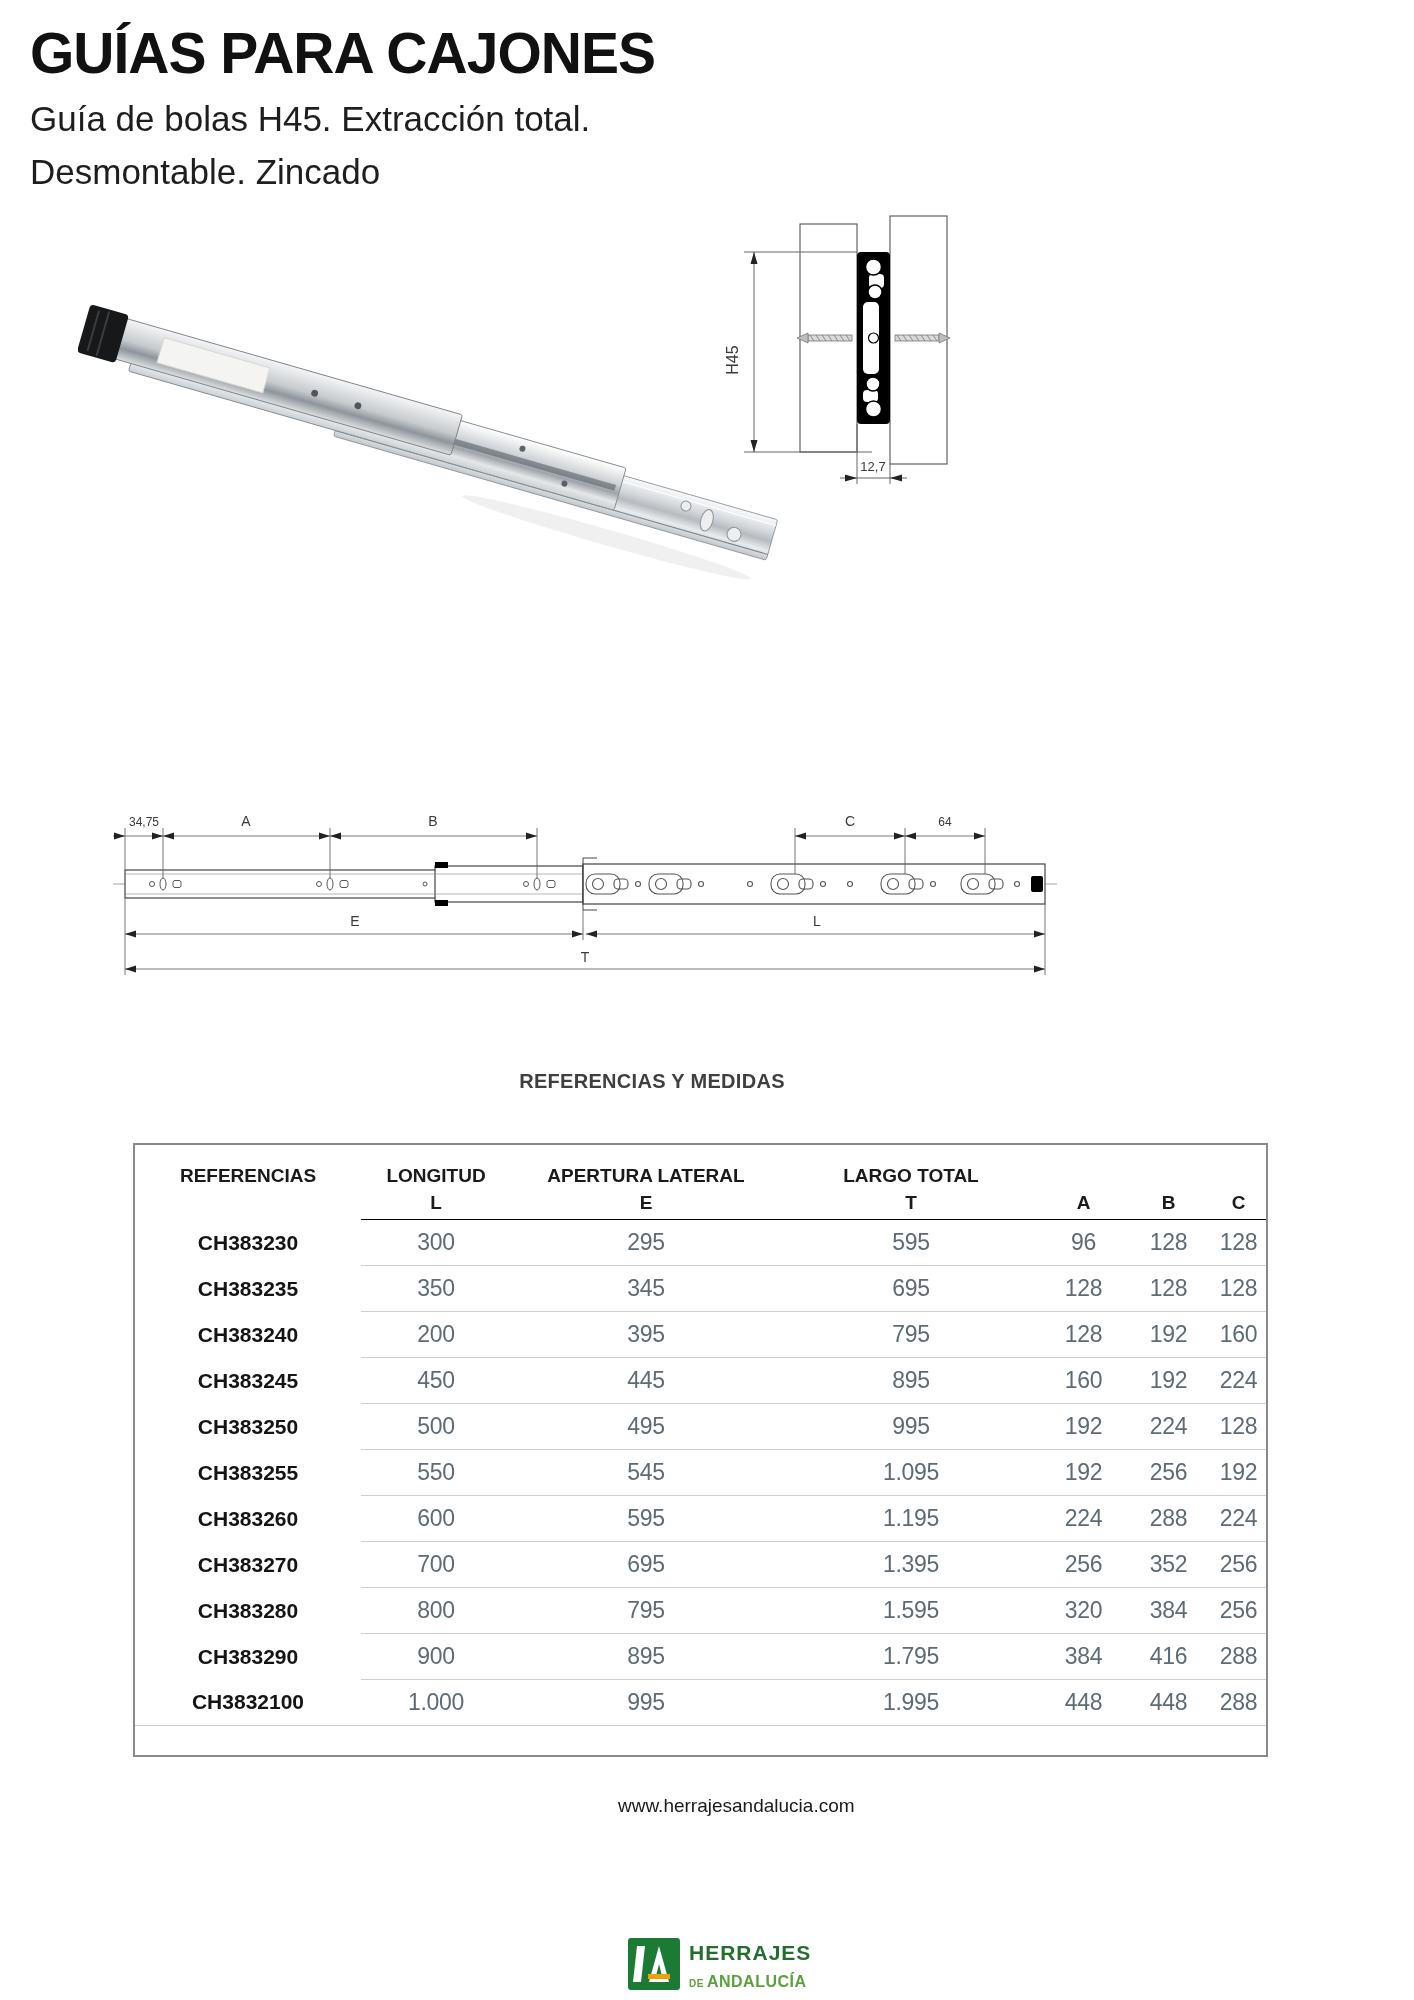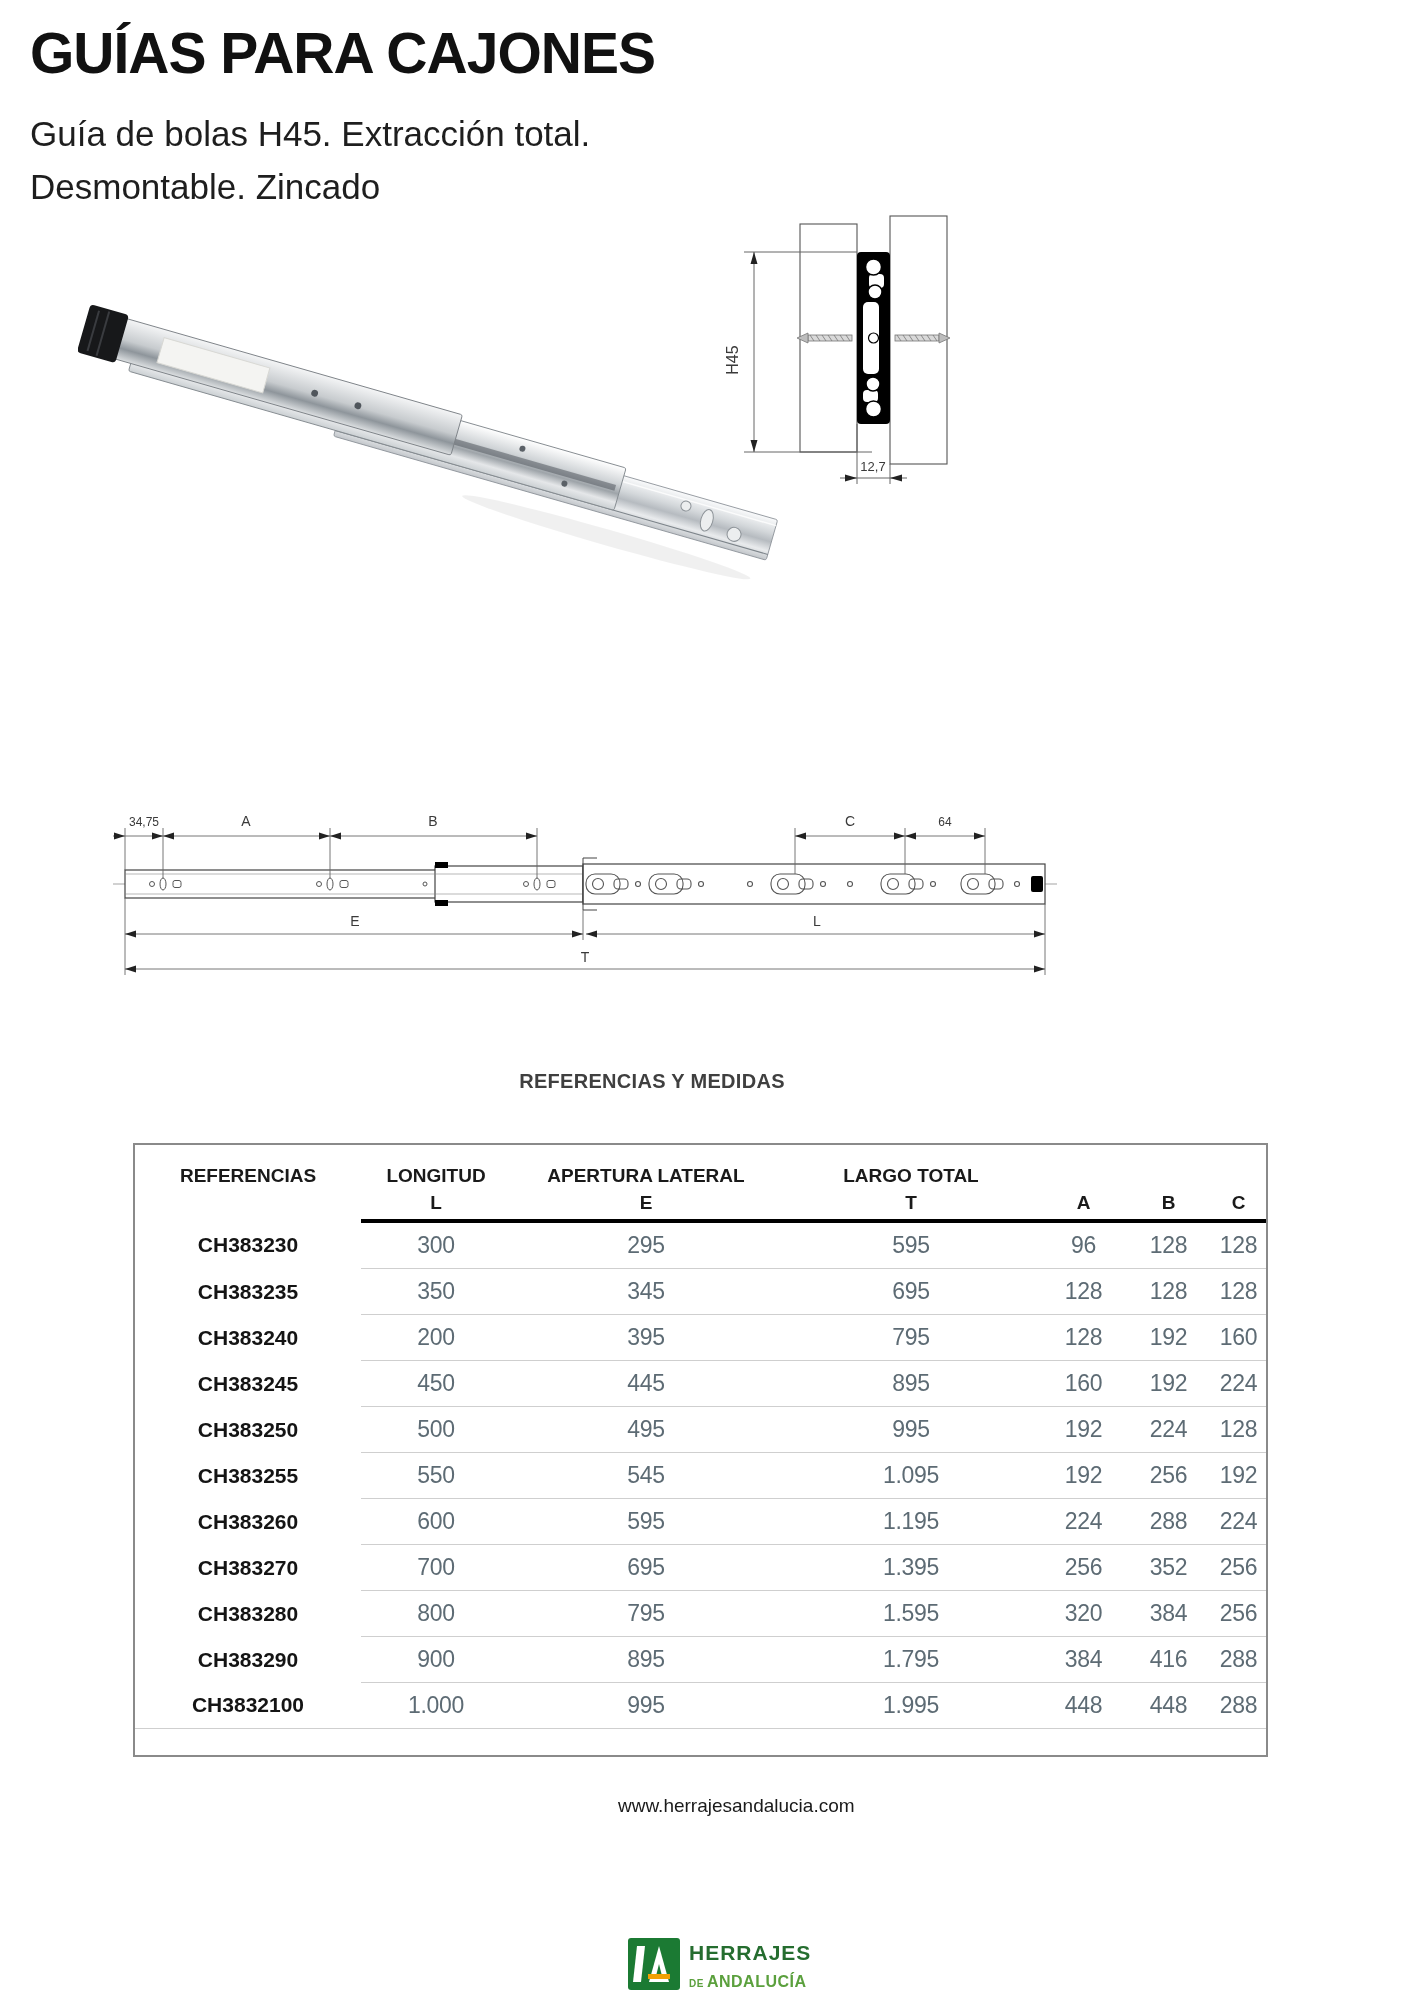--- a/index.html
+++ b/index.html
@@ -2,33 +2,33 @@
 <html><head>
 <meta charset="utf-8">
 <style>
   html,body{margin:0;padding:0;background:#ffffff;}
   #canvas{position:relative;width:1414px;height:2000px;background:#fff;overflow:hidden;
           font-family:"Liberation Sans","DejaVu Sans",sans-serif;color:#1a1a1a;}
   .abs{position:absolute;}
 
   
   #title{left:30px;top:20px;font-size:57px;font-weight:700;letter-spacing:-1px;color:#111;}
-  #subtitle{left:30px;top:107px;font-size:35px;line-height:53px;font-weight:400;color:#1e1e1e;}
+  #subtitle{left:30px;top:92px;font-size:35px;line-height:53px;font-weight:400;color:#1e1e1e;}
 
   
   #table-heading{left:252px;top:1070px;width:800px;text-align:center;
                  font-size:20px;font-weight:700;color:#3f3f3f;letter-spacing:.3px;}
 
   
   #table-frame{left:133px;top:1143px;width:1135px;height:614px;border:2px solid #8a8a8a;box-sizing:border-box;}
   #ref-table{width:100%;border-collapse:collapse;table-layout:fixed;}
   #ref-table th{font-size:19px;font-weight:700;color:#1a1a1a;padding:0;vertical-align:top;}
   #ref-table th .t{padding-top:16px;height:30px;line-height:30px;}
   #ref-table th .s{height:28px;line-height:24px;}
-  #ref-table th.num{border-bottom:4px solid #000000;}
+  #ref-table th.num{border-bottom:1px solid #000000;}
   #ref-table td{height:45px;text-align:center;font-size:23px;color:#5d6b74;letter-spacing:-0.3px;
                 border-bottom:1px solid #cfcfcf;padding:0;}
   #ref-table td.ref{font-size:21px;font-weight:700;color:#141414;letter-spacing:0;border-bottom:none;}
   #ref-table tr:last-child td{border-bottom:1px solid #cfcfcf;}
   #ref-table th{text-align:center;}
 
   
   #website{left:618px;top:1795px;width:400px;text-align:left;font-size:19px;color:#1a1a1a;}
   #website a{color:#1a1a1a;text-decoration:none;}
 

